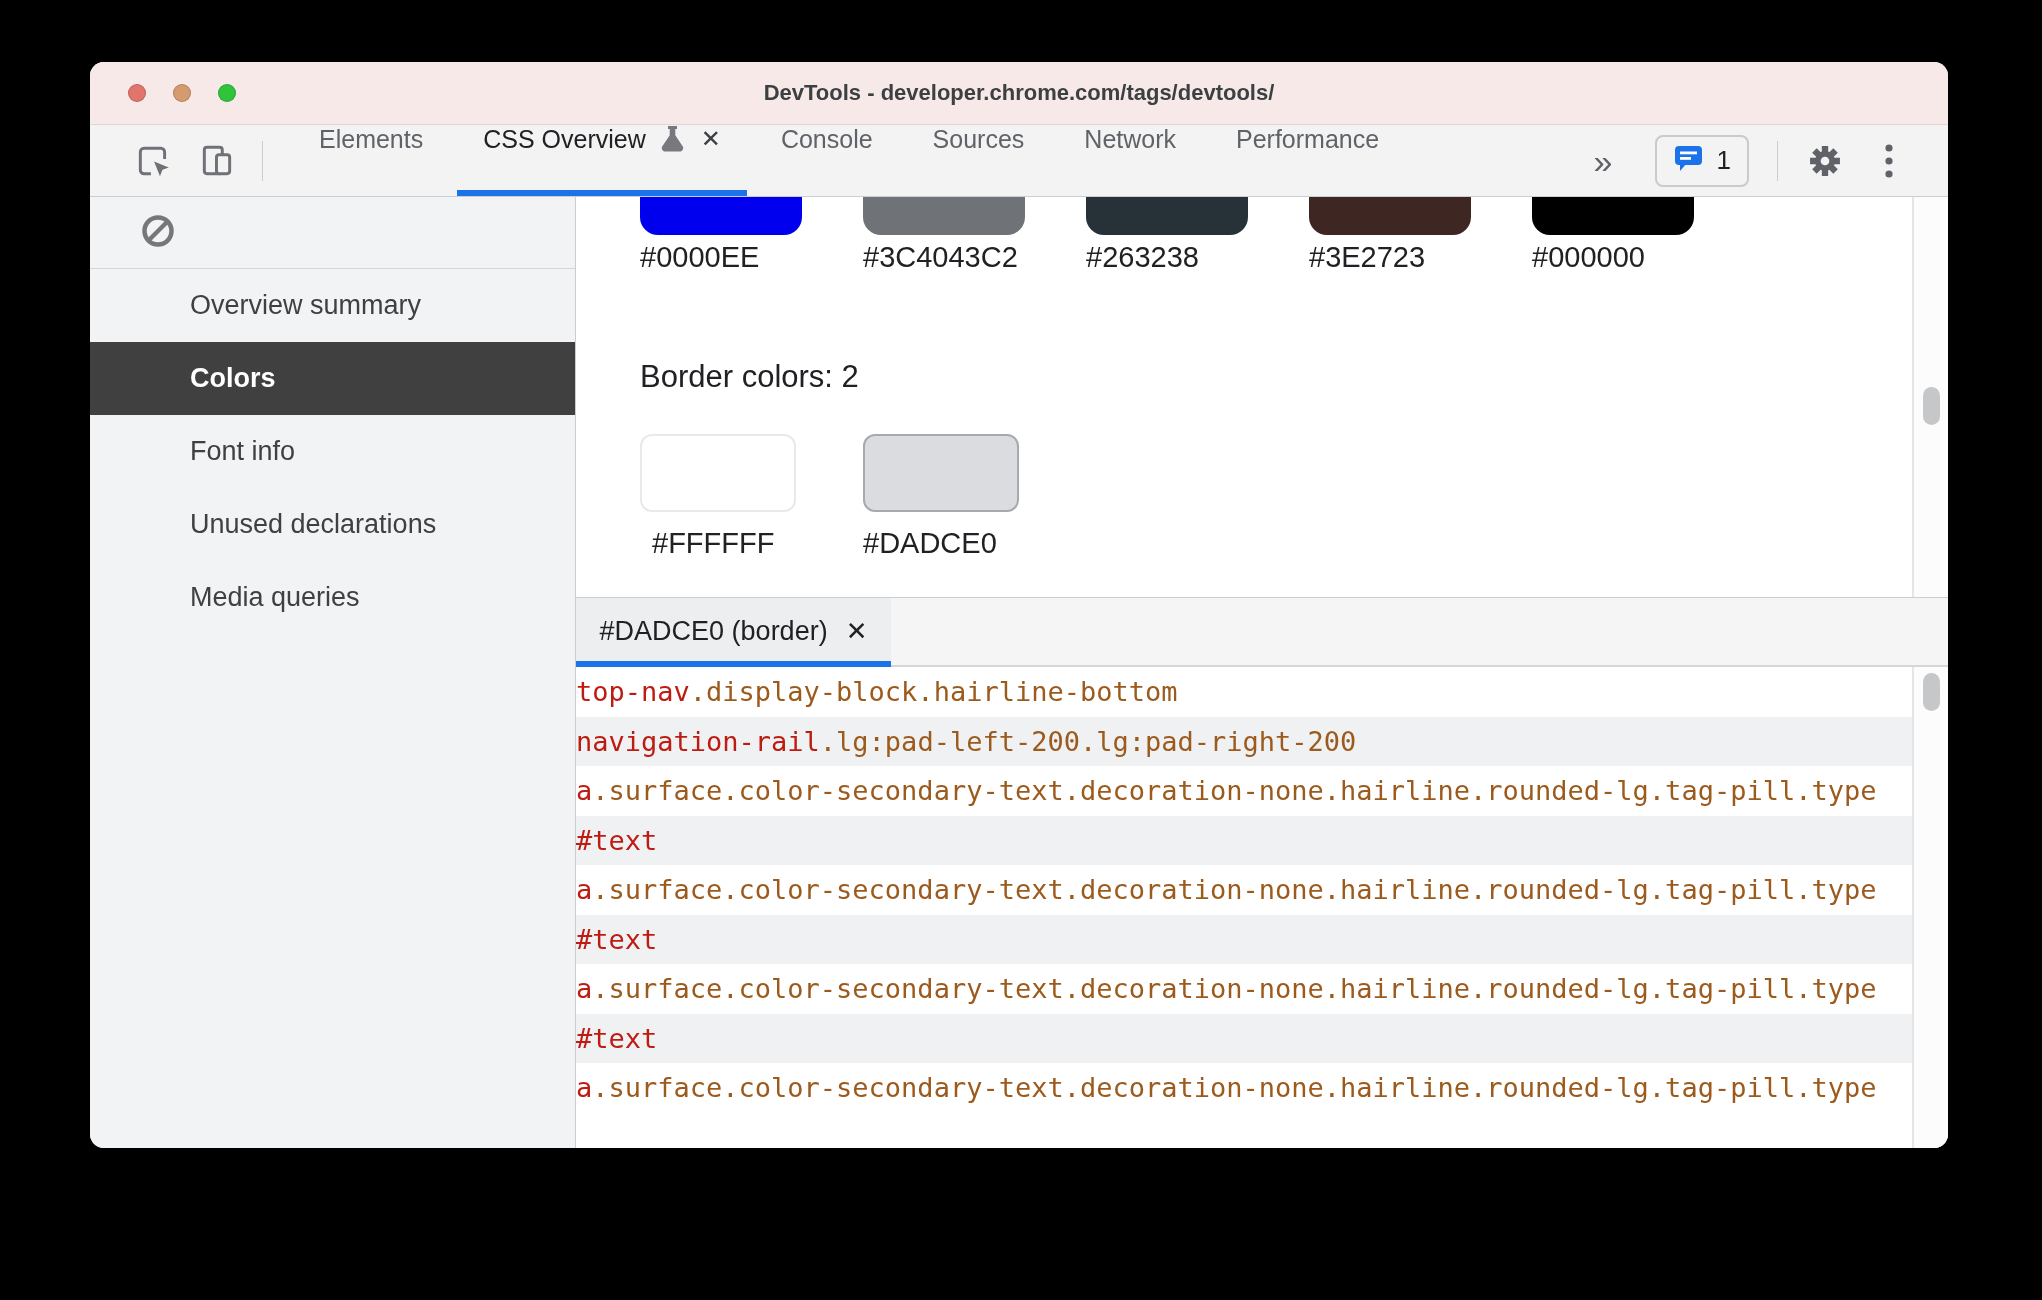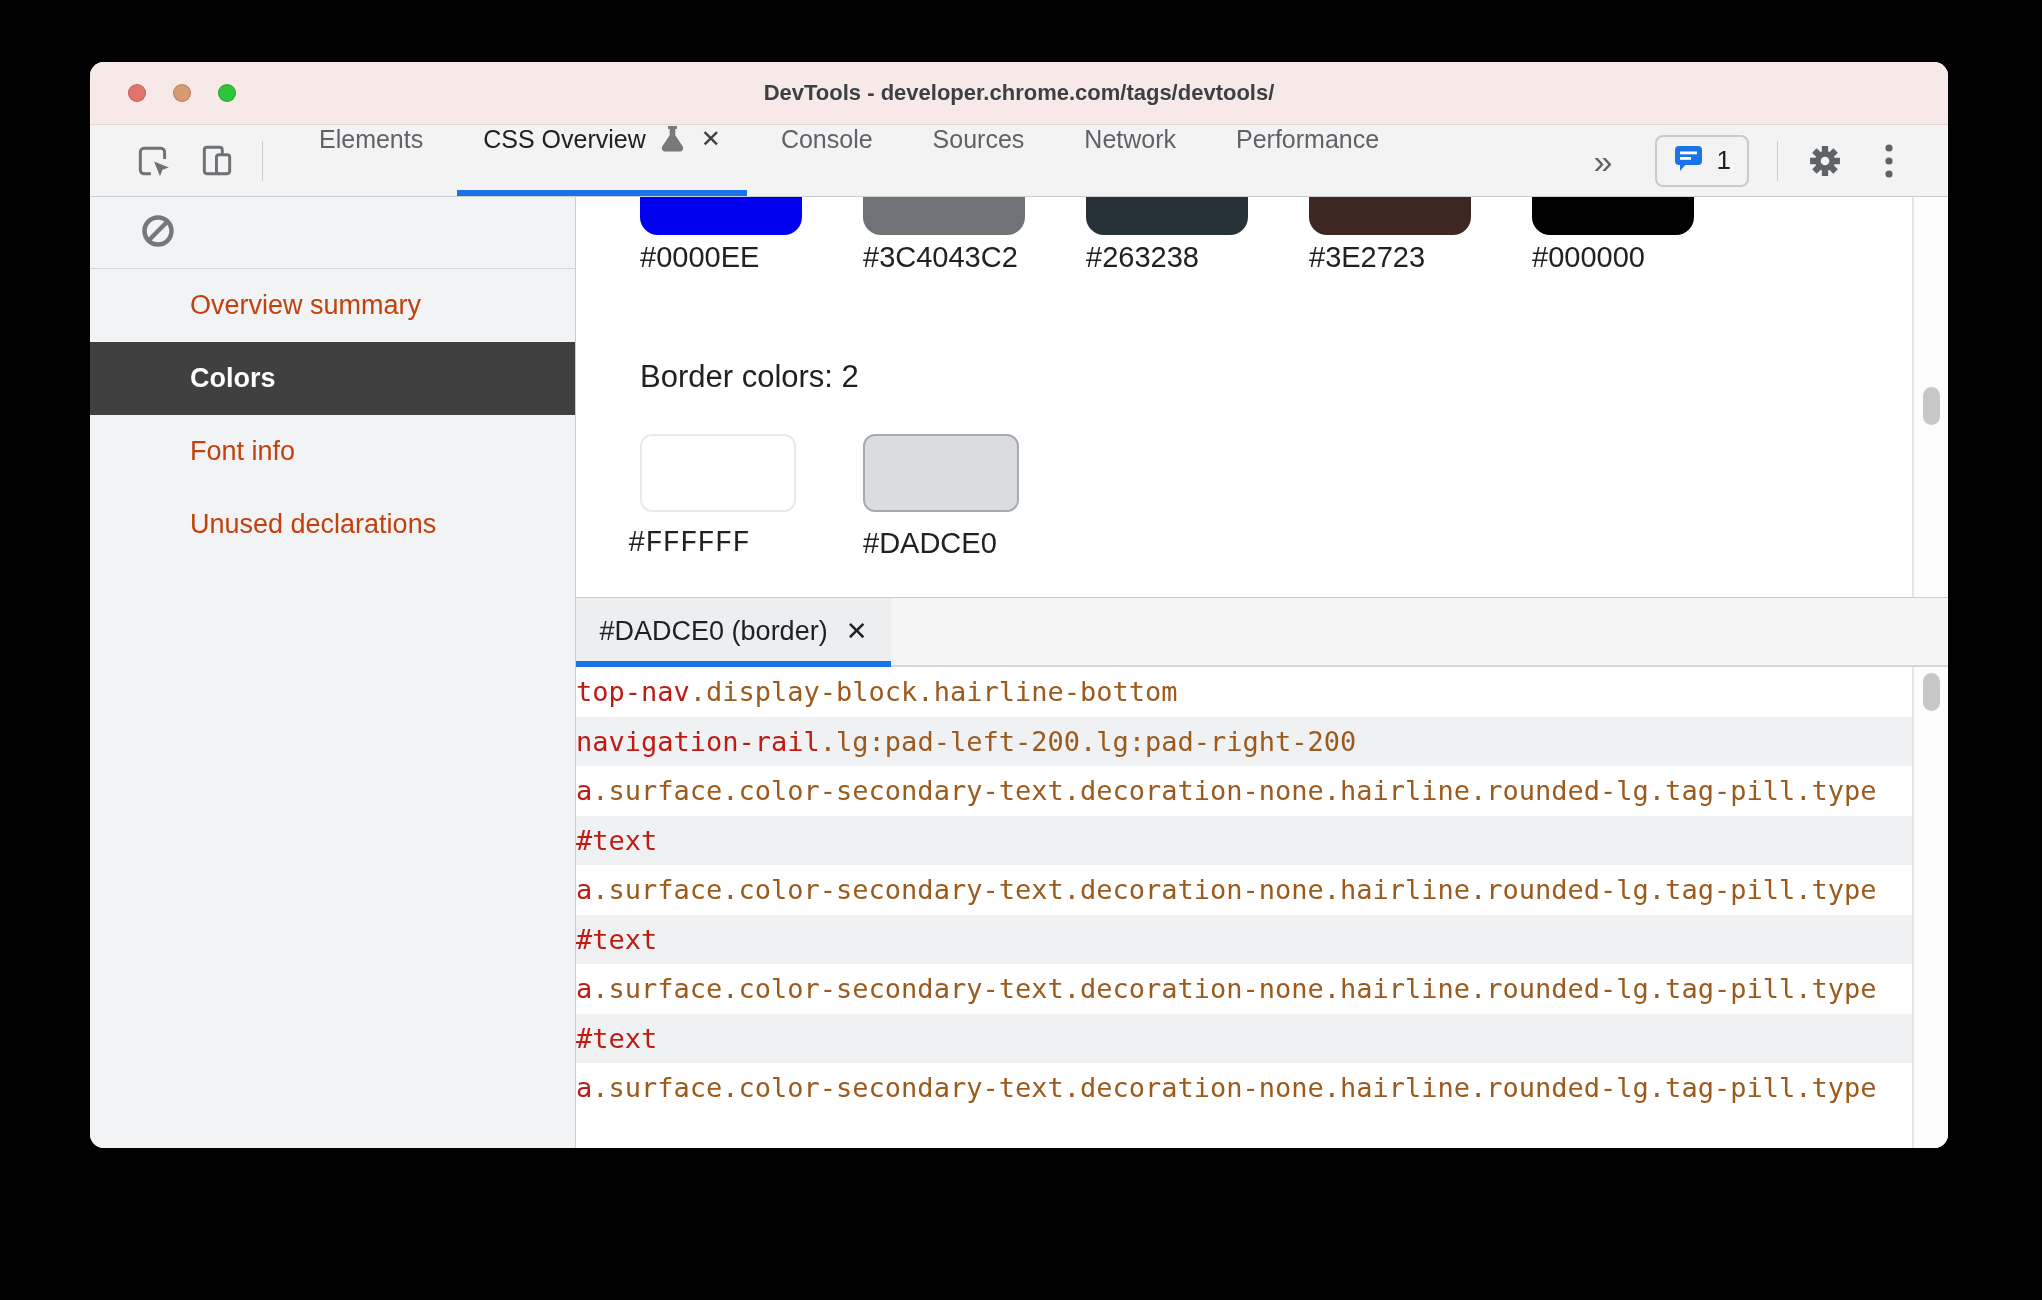--- a/index.html
+++ b/index.html
@@ -32,21 +32,21 @@
   .chat-btn{display:flex;align-items:center;gap:12px;border:2px solid #C7CACE;border-radius:8px;
             padding:7px 16px;cursor:pointer;background:transparent;}
   .chat-count{font-size:26px;color:#202124;}
 
   
   .main{display:flex;height:calc(1086px - 62px - 73px);}
   .sidebar{width:485px;min-width:485px;background:#F1F3F4;border-right:1px solid #CACDD1;
            display:flex;flex-direction:column;}
   .side-toolbar{height:71px;border-bottom:1px solid #D4D7DA;display:flex;align-items:center;
                 padding-left:50px;}
-  .side-item{height:73px;line-height:73px;padding-left:100px;font-size:27px;color:#c2410c;cursor:pointer;}
+  .side-item{height:73px;line-height:73px;padding-left:100px;font-size:27px;color:#404040;cursor:pointer;}
   .side-item.selected{background:#404040;color:#fff;font-weight:bold;}
 
   .content{position:relative;flex:1;background:#fff;display:flex;flex-direction:column;}
 
   
   .upper{position:relative;height:400px;overflow:hidden;}
   .swatch{position:absolute;top:-52px;width:162px;height:90px;border-radius:18px;}
   .swatch-label{position:absolute;top:44px;font-size:29px;color:#202124;}
   .section-heading{position:absolute;left:64px;top:162px;font-size:31px;color:#202124;}
   .bswatch{position:absolute;top:237px;width:156px;height:78px;border-radius:12px;box-sizing:border-box;}
@@ -178,20 +178,21 @@
               <circle cx="18" cy="18" r="13.5" fill="none" stroke="#757779" stroke-width="4.5"></circle>
               <line x1="9" y1="27" x2="27" y2="9" stroke="#757779" stroke-width="4.5"></line>
             </svg>
           </span>
         </div>
         <div id="side-items">
             <div class="side-item">Overview summary</div>
             <div class="side-item selected">Colors</div>
             <div class="side-item">Font info</div>
             <div class="side-item">Unused declarations</div>
+            <div class="side-item">Media queries</div>
           </div>
       </div>
 
       <div class="content">
 
         <div class="upper">
           <div id="top-swatches">
               <div class="swatch" style="left: 64px; background: rgb(0, 0, 238);"></div>
               <div class="swatch-label" style="left: 64px;">#0000EE</div>
               <div class="swatch" style="left: 287px; background: rgb(111, 114, 118);"></div>
@@ -199,21 +200,21 @@
               <div class="swatch" style="left: 510px; background: rgb(38, 50, 56);"></div>
               <div class="swatch-label" style="left: 510px;">#263238</div>
               <div class="swatch" style="left: 733px; background: rgb(62, 39, 35);"></div>
               <div class="swatch-label" style="left: 733px;">#3E2723</div>
               <div class="swatch" style="left: 956px; background: rgb(0, 0, 0);"></div>
               <div class="swatch-label" style="left: 956px;">#000000</div>
             </div>
           <div class="section-heading">Border colors: 2</div>
           <div id="border-swatches">
               <div class="bswatch" style="left: 64px; background: rgb(255, 255, 255); border: 2px solid rgb(231, 233, 236);"></div>
-              <div class="bswatch-label" style="left: 52px; font-family: Liberation Mono, monospace;">#FFFFFF</div>
+              <div class="bswatch-label" style="left: 76px;">#FFFFFF</div>
               <div class="bswatch" style="left: 287px; background: rgb(218, 220, 224); border: 2px solid rgb(166, 170, 175);"></div>
               <div class="bswatch-label" style="left: 287px;">#DADCE0</div>
             </div>
           <div class="scrolltrack" style="top:0;bottom:0;">
             <div class="scrollthumb" style="top:190px;"></div>
           </div>
         </div>
 
         <div class="bottom">
           <div class="bp-tabbar">

